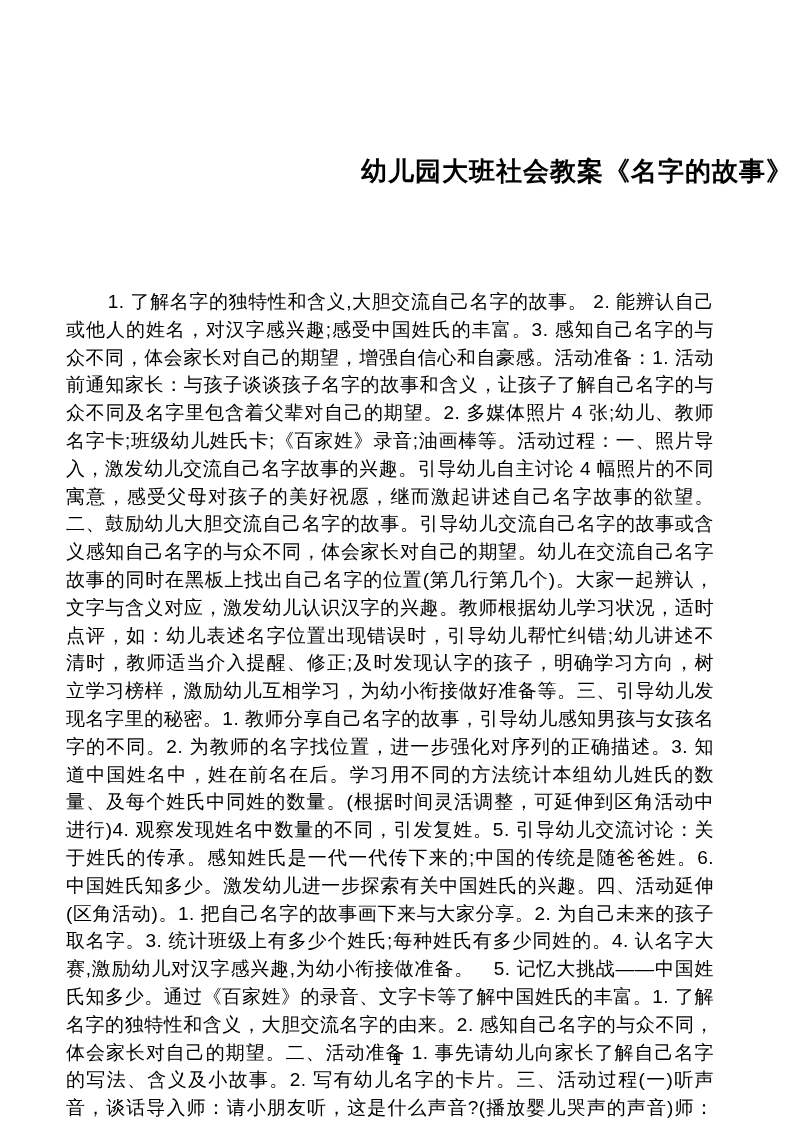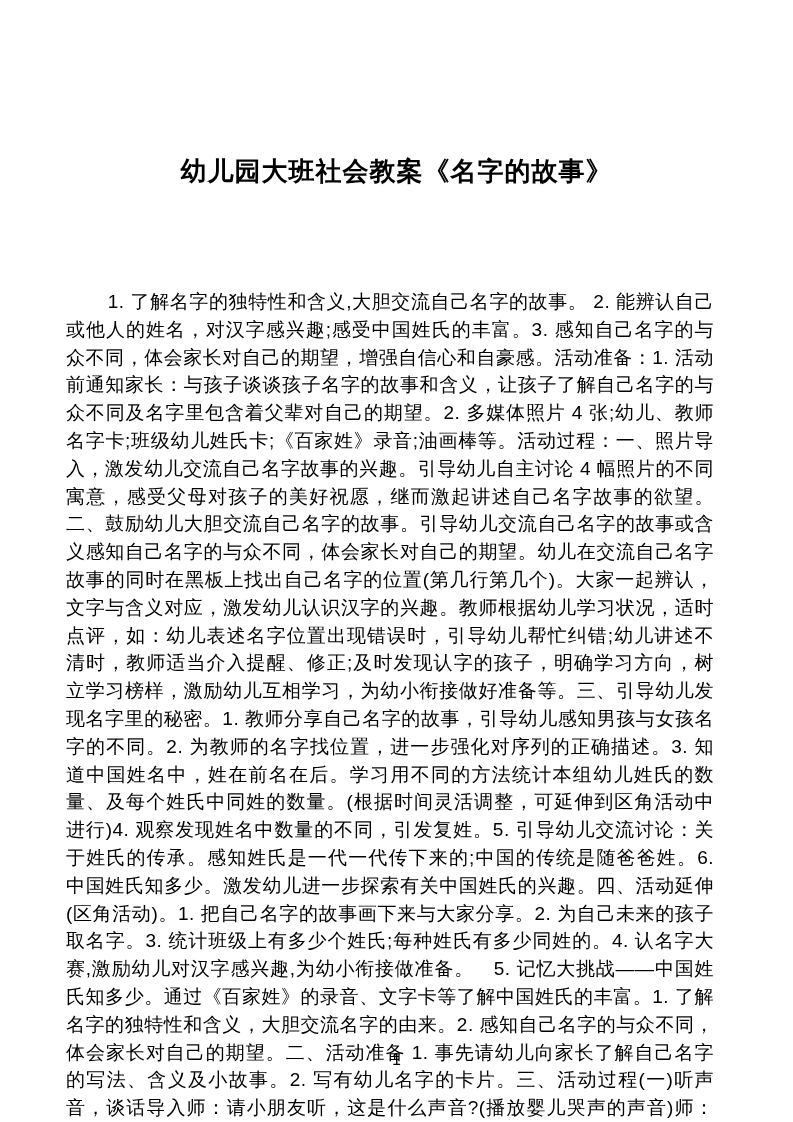--- a/index.html
+++ b/index.html
@@ -14,21 +14,21 @@
     background: #ffffff;
     color: #000000;
     font-family: "Liberation Sans", "DejaVu Sans", sans-serif;
     overflow: hidden;
   }
   .doc-title {
     position: absolute;
     top: 138px;
     left: 0;
     width: 793px;
-    text-align: center;
+    text-align: right;
     font-size: 26px;
     font-weight: 700;
     letter-spacing: 1px;
     line-height: 32px;
   }
   .doc-body {
     position: absolute;
     top: 288px;
     left: 66px;
     width: 648px;

